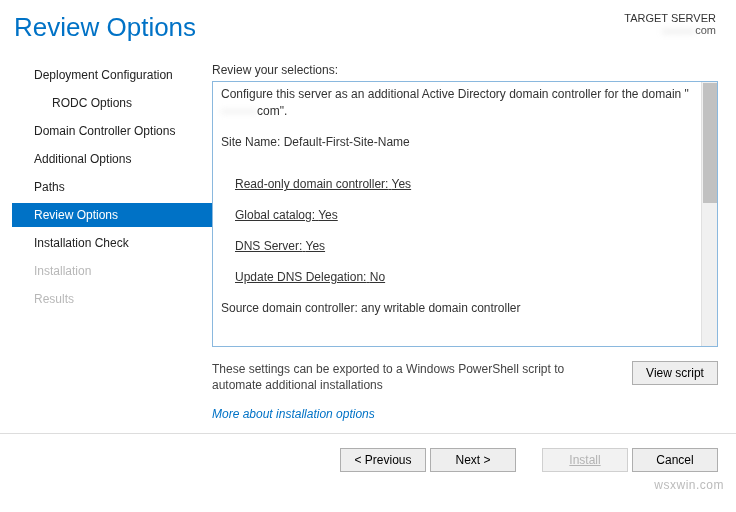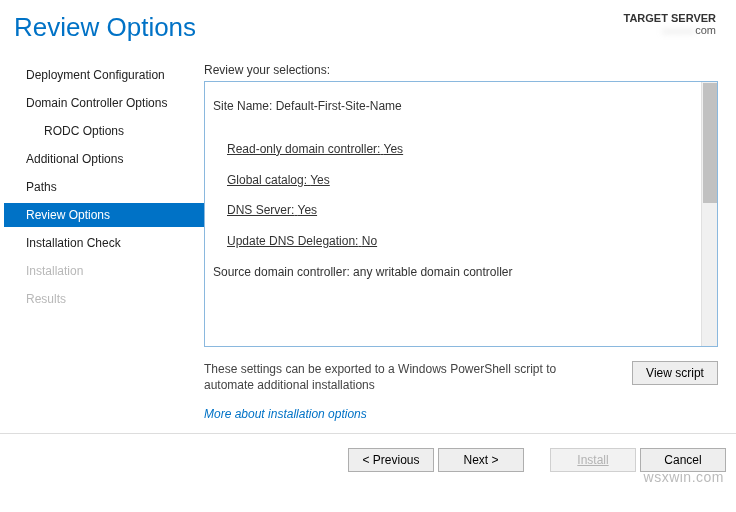--- a/index.html
+++ b/index.html
@@ -21,27 +21,27 @@
     .header-title {
       font-size: 26px;
       font-weight: 300;
       color: #0072c6;
     }
     .target-block {
       text-align: right;
       font-size: 11px;
       color: #333;
     }
-    .target-label { font-weight: 700; }
+    .target-label { font-weight: 400; }
     .target-host { color: #555; }
     .target-host .blur { filter: blur(3px); color: #999; display: inline-block; }
     .body {
       display: flex;
       height: 382px;
-      padding: 10px 0 0 4px;
+      padding: 10px 0 0 12px;
       justify-content: flex-end;
     }
     .sidebar {
       width: 200px;
       padding: 2px 0;
     }
     .sidebar-item {
       padding: 4px 10px 4px 22px;
       font-size: 12px;
       color: #222;
@@ -113,66 +113,69 @@
       cursor: pointer;
       font-style: italic;
     }
     .footer {
       border-top: 1px solid #ddd;
       height: 52px;
       display: flex;
       justify-content: flex-end;
       align-items: center;
       gap: 4px;
-      padding-right: 10px;
+      padding-right: 18px;
     }
     .footer .gap { width: 18px; }
     .watermark {
       position: absolute;
       right: 12px;
-      bottom: 27px;
-      font-size: 14px;
+      bottom: 20px;
+      font-size: 12px;
       color: #bbb;
       letter-spacing: 0.5px;
     }
   </style>
 </head>
 <body>
 
 <div class="header">
   <div class="header-title">Review Options</div>
   <div class="target-block">
     <div class="target-label">TARGET SERVER</div>
     <div class="target-host">
       <span class="blur">———</span><span>com</span>
     </div>
   </div>
 </div>
 
 <div class="body">
   <div class="sidebar" id="sidebar">
       <div class="sidebar-item">Deployment Configuration</div>
+      <div class="sidebar-item indent">RODC Options</div>
       <div class="sidebar-item">Domain Controller Options</div>
-      <div class="sidebar-item indent">RODC Options</div>
       <div class="sidebar-item">Additional Options</div>
       <div class="sidebar-item">Paths</div>
       <div class="sidebar-item selected">Review Options</div>
       <div class="sidebar-item">Installation Check</div>
       <div class="sidebar-item disabled">Installation</div>
       <div class="sidebar-item disabled">Results</div>
     </div>
 
   <div class="main">
     <div class="review-label">Review your selections:</div>
 
     <div class="review-box">
       <div class="scrollbar">
           <div class="thumb"></div>
         </div>
 
+      <p>
+        <span>Configure this server as an additional Active Directory domain controller for the domain "</span><span class="blur">———</span><span>com".</span>
+      </p>
       <div class="spacer"></div>
       <p>
         <span>Site Name:</span>
         <span>Default-First-Site-Name</span>
       </p>
       <div class="spacer"></div>
       <div class="spacer"></div>
       <p class="indent">
         <span>Read-only domain controller:</span>
         <span>Yes</span>

